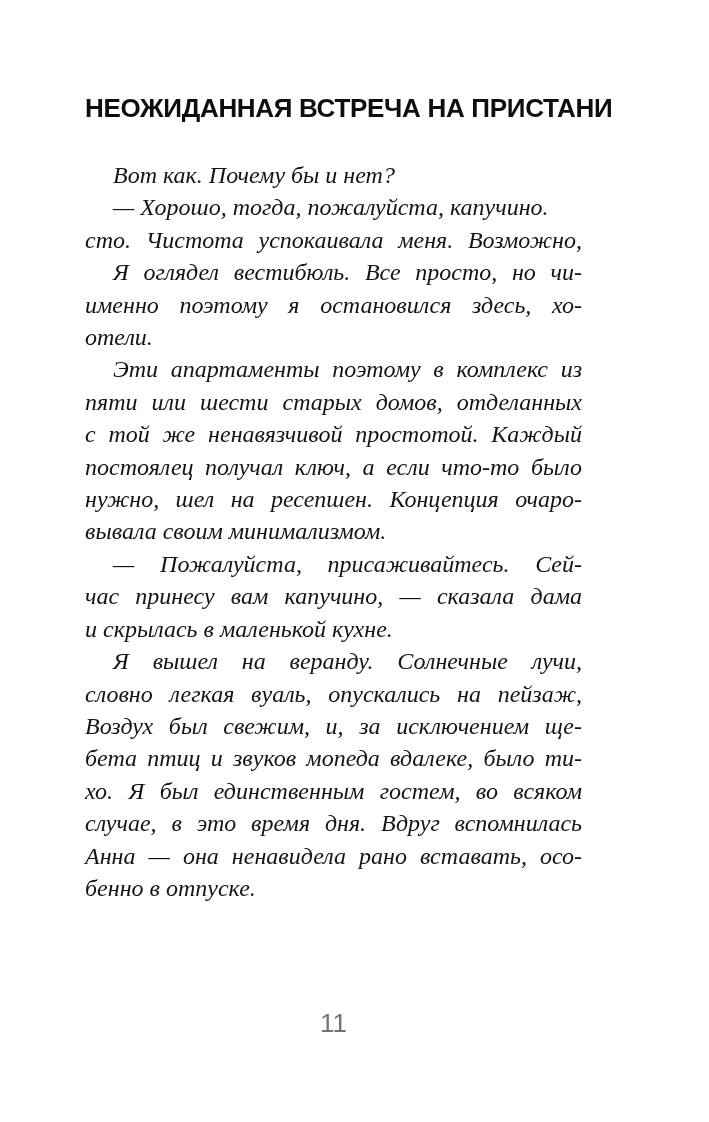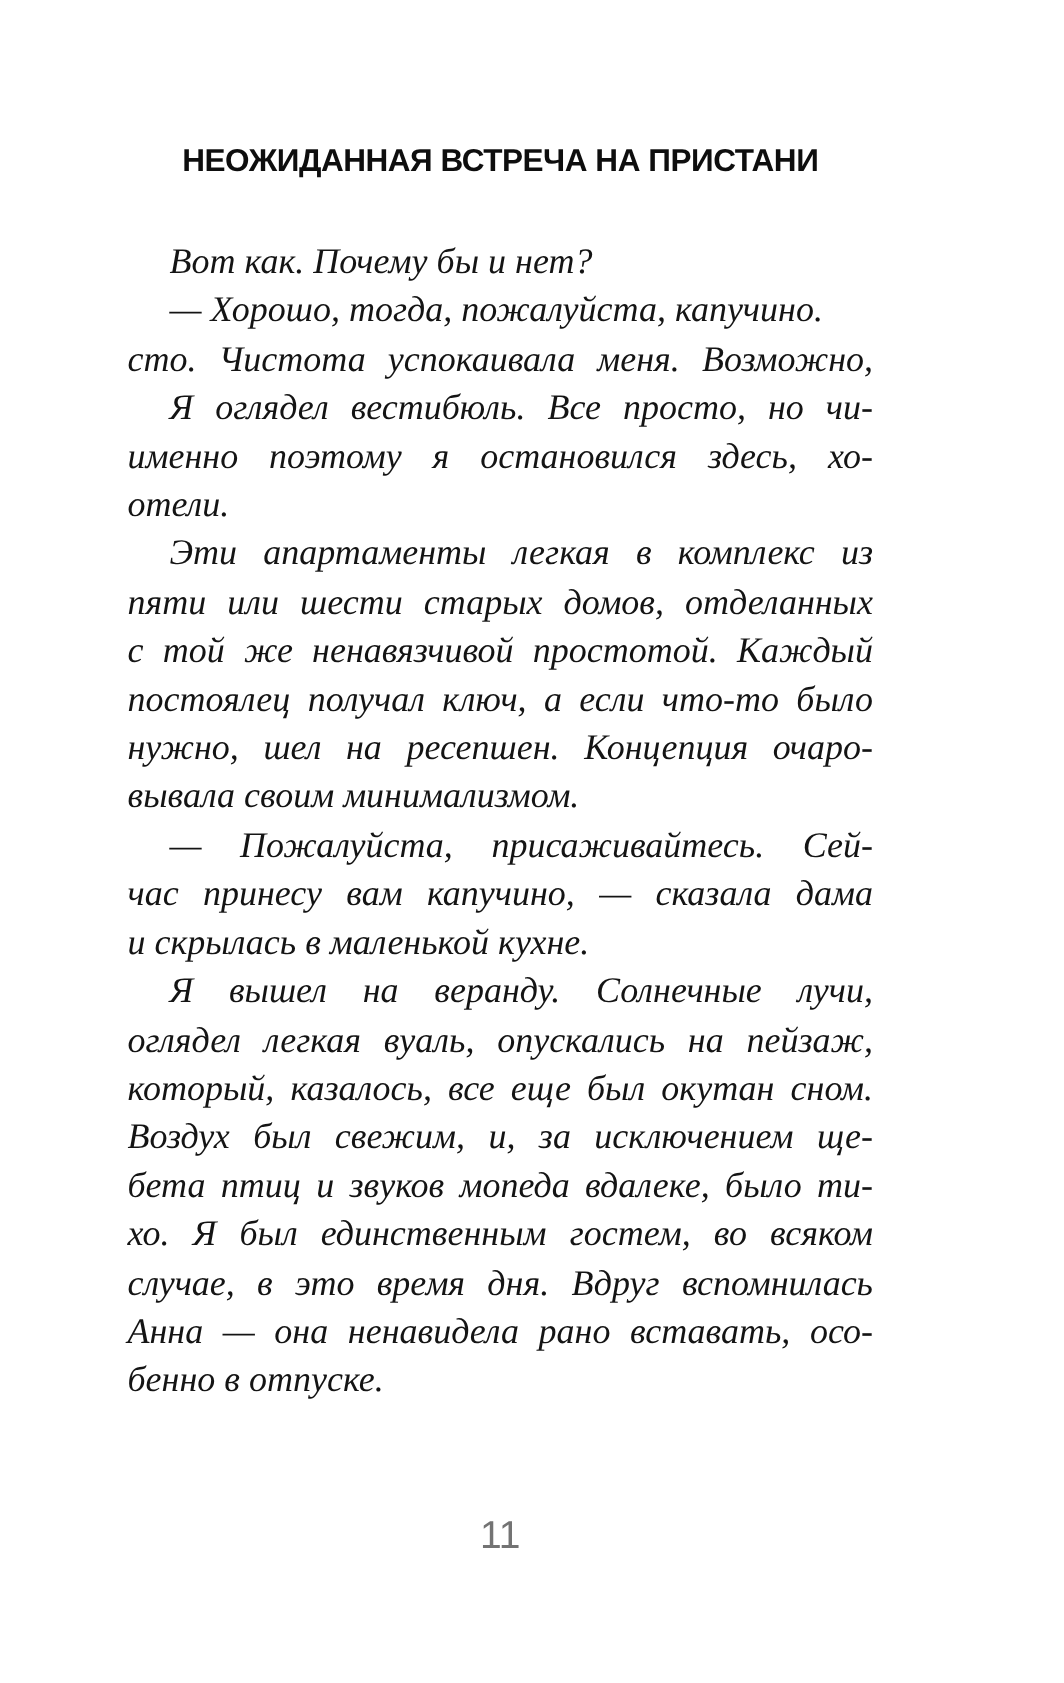--- a/index.html
+++ b/index.html
@@ -18,21 +18,21 @@
   }
   .chapter-title {
     position: absolute;
     top: 96px;
     left: 85px;
     width: 497px;
     margin: 0;
     text-align: center;
     font-family: "Liberation Sans", "DejaVu Sans", sans-serif;
     font-weight: 700;
-    font-size: 21px;
+    font-size: 26px;
     line-height: 24px;
     letter-spacing: -0.3px;
     color: #0e0e0e;
     white-space: nowrap;
   }
   .text-block {
     position: absolute;
     top: 159px;
     left: 85px;
     width: 497px;
@@ -78,36 +78,35 @@
       <div class="paragraph">
         <div class="line first">— Хорошо, тогда, пожалуйста, капучино.</div>
       </div>
       <div class="paragraph">
         <div class="line j">сто. Чистота успокаивала меня. Возможно,</div>
         <div class="line first j">Я оглядел вестибюль. Все просто, но чи-</div>
         <div class="line j">именно поэтому я остановился здесь, хо-</div>
         <div class="line">отели.</div>
       </div>
       <div class="paragraph">
-        <div class="line first j">Эти апартаменты легкая в комплекс из</div>
+        <div class="line first j">Эти апартаменты поэтому в комплекс из</div>
         <div class="line j">пяти или шести старых домов, отделанных</div>
         <div class="line j">с той же ненавязчивой простотой. Каждый</div>
         <div class="line j">постоялец получал ключ, а если что-то было</div>
         <div class="line j">нужно, шел на ресепшен. Концепция очаро-</div>
         <div class="line">вывала своим минимализмом.</div>
       </div>
       <div class="paragraph">
         <div class="line first j">— Пожалуйста, присаживайтесь. Сей-</div>
         <div class="line j">час принесу вам капучино, — сказала дама</div>
         <div class="line">и скрылась в маленькой кухне.</div>
       </div>
       <div class="paragraph">
         <div class="line first j">Я вышел на веранду. Солнечные лучи,</div>
-        <div class="line j">оглядел легкая вуаль, опускались на пейзаж,</div>
-        <div class="line j">который, казалось, все еще был окутан сном.</div>
+        <div class="line j">словно легкая вуаль, опускались на пейзаж,</div>
         <div class="line j">Воздух был свежим, и, за исключением ще-</div>
         <div class="line j">бета птиц и звуков мопеда вдалеке, было ти-</div>
         <div class="line j">хо. Я был единственным гостем, во всяком</div>
         <div class="line j">случае, в это время дня. Вдруг вспомнилась</div>
         <div class="line j">Анна — она ненавидела рано вставать, осо-</div>
         <div class="line">бенно в отпуске.</div>
       </div>
     </div>
 
   <div class="page-number">11</div>

